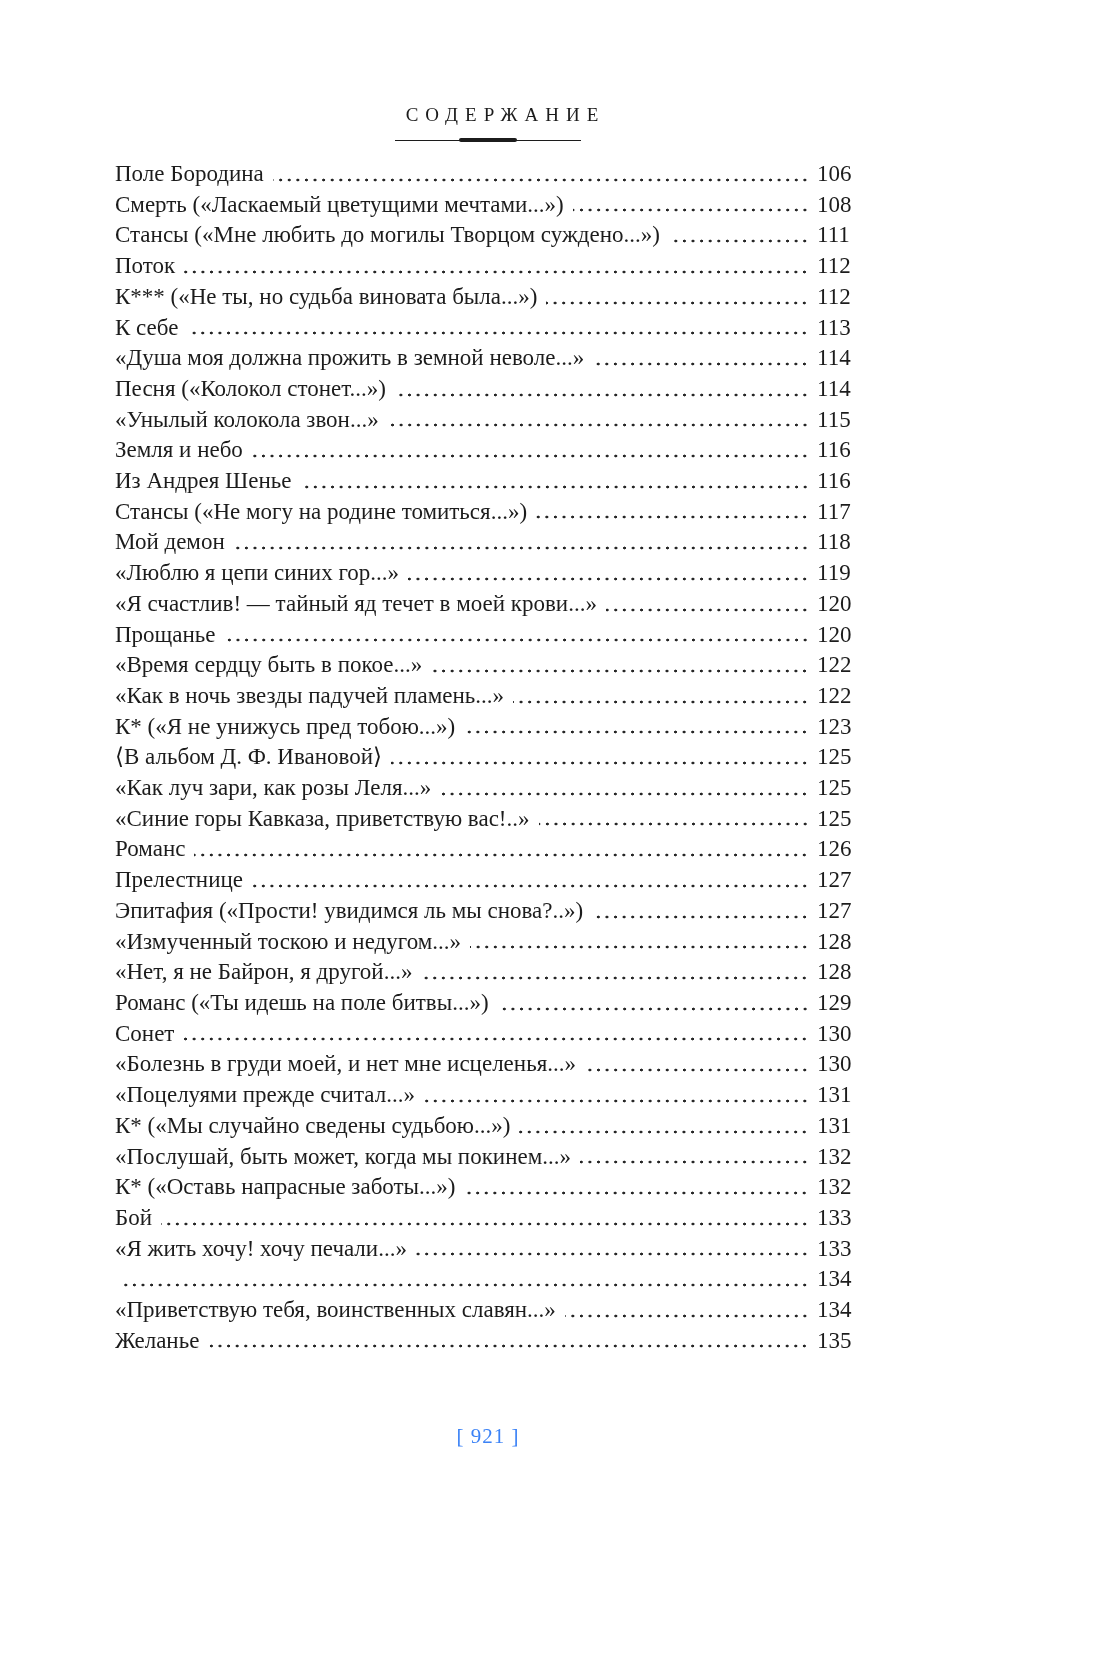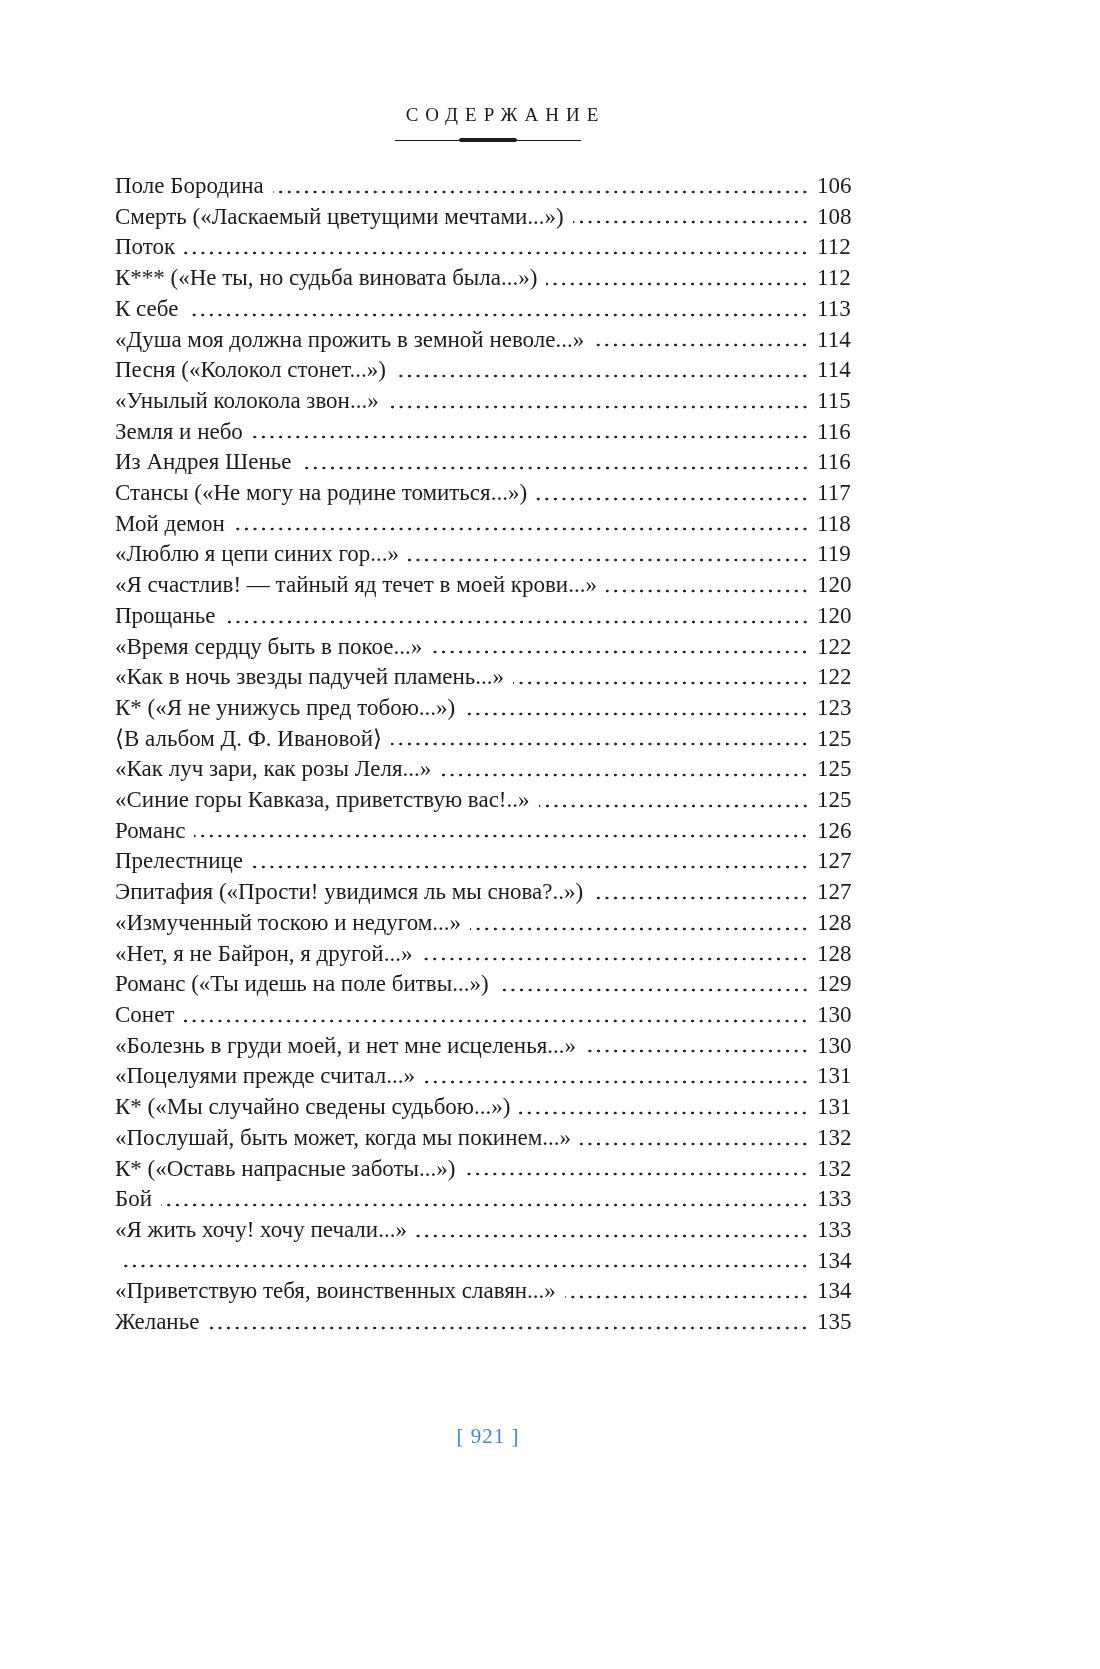--- a/index.html
+++ b/index.html
@@ -47,21 +47,21 @@
   .ornament .rule-thick {
     position: absolute;
     left: 50%; top: 1px;
     transform: translateX(-50%);
     width: 58px;
     height: 4px;
     border-radius: 2px;
     background: #1c1c1c;
   }
   .toc {
-    margin-top: 26px;
+    margin-top: 14px;
   }
   .entry {
     display: flex;
     align-items: baseline;
     line-height: 30.7px;
     font-size: 23px;
     white-space: nowrap;
   }
   .entry .title {
     flex: 0 0 auto;
@@ -110,20 +110,25 @@
     <span class="leader"></span>
     <span class="pagenum">106</span>
   </div>
 
   <div class="entry">
     <span class="title">Смерть («Ласкаемый цветущими мечтами...»)</span>
     <span class="leader"></span>
     <span class="pagenum">108</span>
   </div>
 
+  <div class="entry">
+    <span class="title">Стансы («Мне любить до могилы Творцом суждено...»)</span>
+    <span class="leader"></span>
+    <span class="pagenum">111</span>
+  </div>
 
   <div class="entry">
     <span class="title">Поток</span>
     <span class="leader"></span>
     <span class="pagenum">112</span>
   </div>
 
   <div class="entry">
     <span class="title">К*** («Не ты, но судьба виновата была...»)</span>
     <span class="leader"></span>

